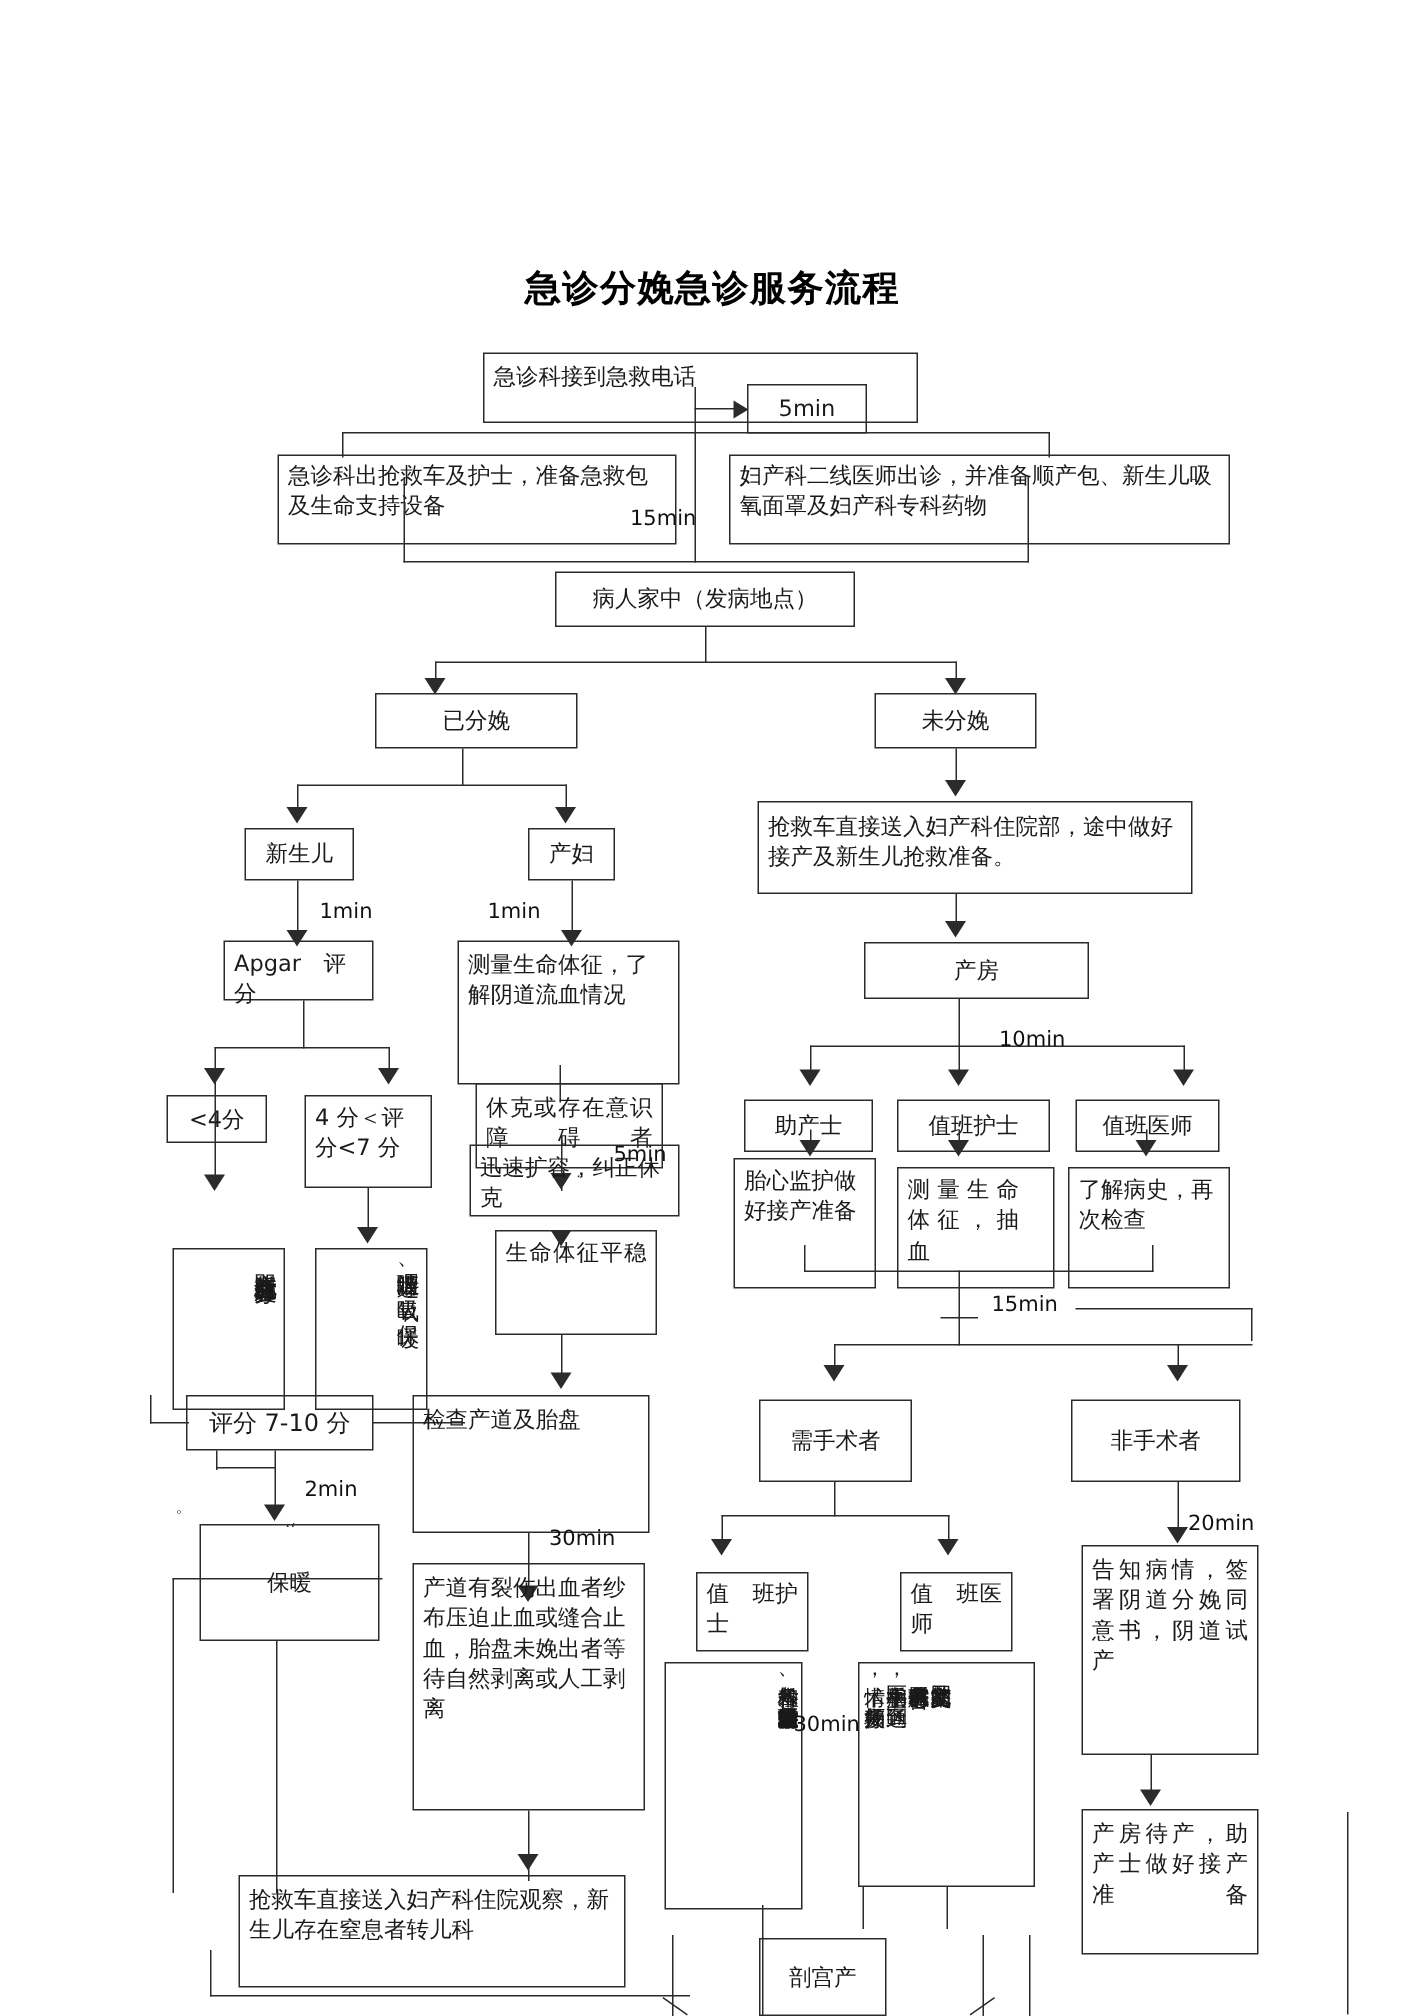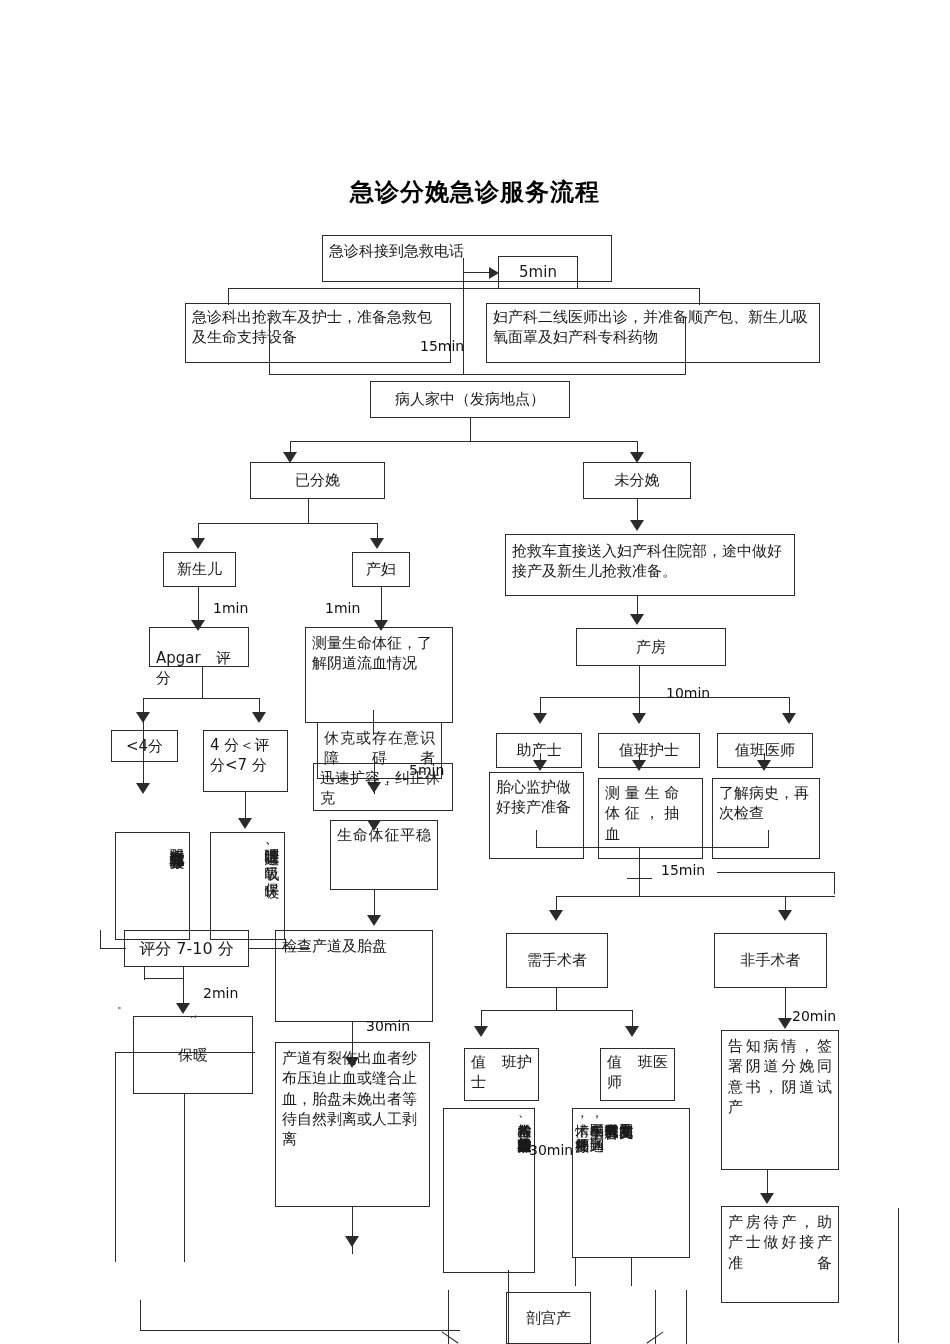--- a/index.html
+++ b/index.html
@@ -161,21 +161,21 @@
   <div class="box topleft" style="left:505px; top:534px; width:290px; height:62px; padding-top:6px;">抢救车直接送入妇产科住院部，途中做好接产及新生儿抢救准备。</div>
 
   <div class="ln vln" style="left:198px; top:587px; height:37px;"></div>
   <div class="arrow" style="left:191px; top:620px;"></div>
   <div class="lbl" style="left:213px; top:600px;">1min</div>
 
   <div class="ln vln" style="left:381px; top:587px; height:37px;"></div>
   <div class="arrow" style="left:374px; top:620px;"></div>
   <div class="lbl" style="left:325px; top:600px;">1min</div>
 
-  <div class="box topleft" style="left:149px; top:627px; width:100px; height:40px; padding-top:20px;">Apgar　评分</div>
+  <div class="box topleft" style="left:149px; top:627px; width:100px; height:40px; padding-top:4px;">Apgar　评分</div>
 
   <div class="ln vln" style="left:202px; top:667px; height:32px;"></div>
   <div class="ln hln" style="left:143px; top:698px; width:117px;"></div>
   <div class="ln vln" style="left:143px; top:698px; height:16px;"></div>
   <div class="ln vln" style="left:259px; top:698px; height:16px;"></div>
   <div class="arrow" style="left:136px; top:712px;"></div>
   <div class="arrow" style="left:252px; top:712px;"></div>
 
   <div class="box center" style="left:111px; top:730px; width:67px; height:32px;">&lt;4分</div>
   <div class="box topleft" style="left:203px; top:730px; width:85px; height:62px; padding-top:4px;">4 分＜评分&lt;7 分</div>
@@ -233,20 +233,21 @@
 
   <div class="box topleft" style="left:275px; top:1042px; width:155px; height:165px; padding-top:5px;">产道有裂伤出血者纱布压迫止血或缝合止血，胎盘未娩出者等待自然剥离或人工剥离</div>
 
   <div class="ln vln" style="left:352px; top:1207px; height:47px;"></div>
   <div class="arrow" style="left:345px; top:1236px;"></div>
 
   <div class="ln vln" style="left:184px; top:1094px; height:168px;"></div>
   <div class="ln vln" style="left:115px; top:1052px; height:210px;"></div>
   <div class="ln hln" style="left:115px; top:1052px; width:140px;"></div>
 
+  <div class="box topleft" style="left:159px; top:1250px; width:258px; height:75px; padding-top:5px;">抢救车直接送入妇产科住院观察，新生儿存在窒息者转儿科</div>
 
   <div class="ln vln" style="left:637px; top:596px; height:24px;"></div>
   <div class="arrow" style="left:630px; top:614px;"></div>
 
   <div class="box center" style="left:576px; top:628px; width:150px; height:38px;">产房</div>
 
   <div class="ln vln" style="left:639px; top:666px; height:32px;"></div>
   <div class="ln hln" style="left:540px; top:697px; width:250px;"></div>
   <div class="ln vln" style="left:540px; top:697px; height:18px;"></div>
   <div class="ln vln" style="left:639px; top:697px; height:18px;"></div>

